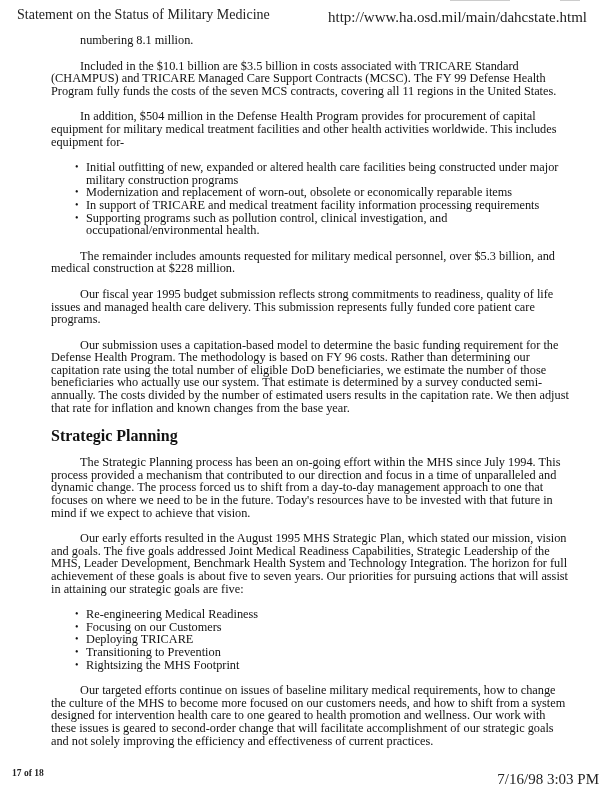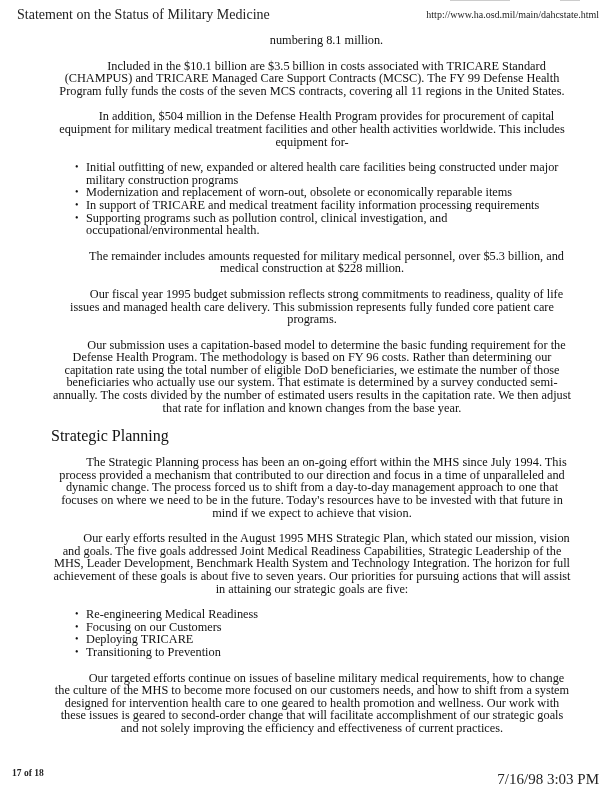--- a/index.html
+++ b/index.html
@@ -5,38 +5,38 @@
     html, body { margin: 0; padding: 0; background: #ffffff; }
     body {
       width: 611px; height: 792px; position: relative; overflow: hidden;
       font-family: "Liberation Serif", serif; color: #111111;
     }
     .hdr-left {
       position: absolute; left: 17px; top: 7px;
       font-size: 14px; color: #222;
     }
     .hdr-right {
-      position: absolute; right: 12px; top: 9px;
-      font-size: 10px; color: #222;
+      position: absolute; right: 24px; top: 9px;
+      font-size: 15px; color: #222;
     }
     .hdr-marks { position: absolute; top: 0; left: 440px; width: 160px; height: 3px; }
     .hdr-marks span { position: absolute; top: 0; height: 1px; background: #ccc; }
     .content {
       position: absolute; left: 51px; top: 34px; width: 530px;
       font-size: 12.3px; line-height: 12.6px;
     }
-    .content p { margin: 0 8px 13px 0; text-align: center; }
+    .content p { margin: 0 8px 13px 0; }
     .content p.indent { text-indent: 29px; }
     .content ul { margin: 0 0 13px 0; padding-left: 27px; list-style: none; }
     .content ul li { position: relative; padding-left: 0; margin-left: 8px; }
     .content ul li::before {
       content: "\2022"; position: absolute; left: -11px; top: 0; font-size: 10px;
     }
     .content h2 {
-      font-size: 16px; font-weight: normal; margin: 2px 0 11px 0; line-height: 18px;
+      font-size: 16px; font-weight: bold; margin: 2px 0 11px 0; line-height: 18px;
     }
     .ftr-left {
       position: absolute; left: 12px; top: 768px; font-size: 9.5px; color: #222; font-weight: bold;
     }
     .ftr-right {
       position: absolute; right: 12px; top: 771px; font-size: 15px; color: #222;
     }
   </style>
 </head>
 <body>
@@ -62,18 +62,19 @@
   <p class="indent">Our fiscal year 1995 budget submission reflects strong commitments to readiness, quality of life issues and managed health care delivery. This submission represents fully funded core patient care programs.</p>
   <p class="indent">Our submission uses a capitation-based model to determine the basic funding requirement for the Defense Health Program. The methodology is based on FY 96 costs. Rather than determining our capitation rate using the total number of eligible DoD beneficiaries, we estimate the number of those beneficiaries who actually use our system. That estimate is determined by a survey conducted semi-annually. The costs divided by the number of estimated users results in the capitation rate. We then adjust that rate for inflation and known changes from the base year.</p>
   <h2>Strategic Planning</h2>
   <p class="indent">The Strategic Planning process has been an on-going effort within the MHS since July 1994. This process provided a mechanism that contributed to our direction and focus in a time of unparalleled and dynamic change. The process forced us to shift from a day-to-day management approach to one that focuses on where we need to be in the future. Today's resources have to be invested with that future in mind if we expect to achieve that vision.</p>
   <p class="indent">Our early efforts resulted in the August 1995 MHS Strategic Plan, which stated our mission, vision and goals. The five goals addressed Joint Medical Readiness Capabilities, Strategic Leadership of the MHS, Leader Development, Benchmark Health System and Technology Integration. The horizon for full achievement of these goals is about five to seven years. Our priorities for pursuing actions that will assist in attaining our strategic goals are five:</p>
   <ul>
     <li>Re-engineering Medical Readiness</li>
     <li>Focusing on our Customers</li>
     <li>Deploying TRICARE</li>
     <li>Transitioning to Prevention</li>
+    <li>Rightsizing the MHS Footprint</li>
   </ul>
   <p class="indent">Our targeted efforts continue on issues of baseline military medical requirements, how to change the culture of the MHS to become more focused on our customers needs, and how to shift from a system designed for intervention health care to one geared to health promotion and wellness. Our work with these issues is geared to second-order change that will facilitate accomplishment of our strategic goals and not solely improving the efficiency and effectiveness of current practices.</p>
 </div>
 
 <div class="ftr-left">17 of 18</div>
 <div class="ftr-right">7/16/98 3:03 PM</div>
 
 </body></html>

